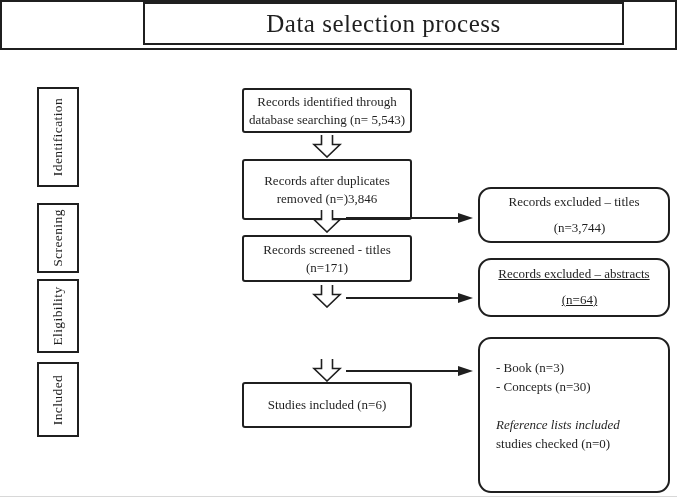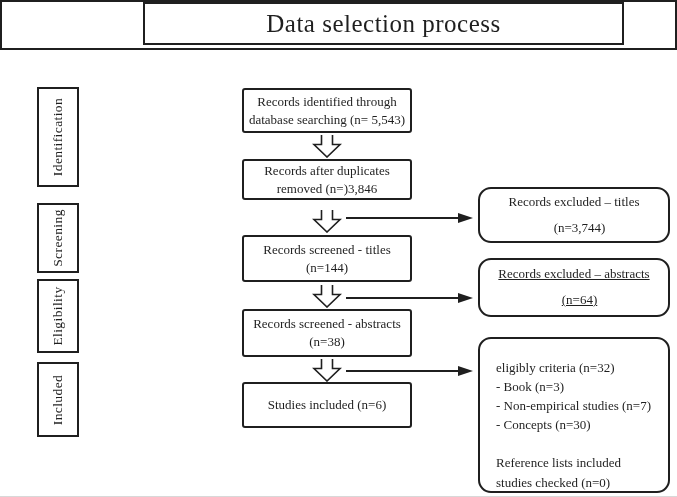--- a/index.html
+++ b/index.html
@@ -30,21 +30,21 @@
 
   
   .right-box { position:absolute; left:478px; width:192px; border:2px solid #1f1f1f;
                border-radius:13px; background:#fff; display:flex; flex-direction:column;
                align-items:center; justify-content:center; text-align:right;
                font-size:13px; line-height:1.3; }
   .right-box div { white-space:nowrap; }
   .right-box .gap-line { margin-top:9px;margin-left:11px; }
   .full-text-box { align-items:flex-start; justify-content:flex-start;
                    text-align:left; padding:19px 4px 0 16px; line-height:1.47; }
-  .full-text-box .para2 { margin-top:19px; }
+  .full-text-box .para2 { margin-top:19px;font-style:italic; }
 
   
   .down-arrow { position:absolute; left:312px; width:30px; height:23px; }
   .right-arrow { position:absolute; left:346px; width:128px; height:14px; }
 </style>
 </head>
 <body>
 
 <div id="stage">
 
@@ -63,31 +63,27 @@
     <span>Eligibility</span>
   </div>
   <div class="stage-box" style="top:362px; height:75px;">
     <span>Included</span>
   </div>
 
   <div class="flow-box" style="top:88px; height:45px;">
     <div>Records identified through</div>
     <div>database searching (n= 5,543)</div>
   </div>
-  <div class="flow-box" style="top:159px; height:41px;">
+  <div class="flow-box" style="top:159px; height:61px;">
     <div>Records after duplicates</div>
     <div>removed (n=)3,846</div>
   </div>
   <div class="flow-box" style="top:235px; height:47px;">
     <div>Records screened - titles</div>
-    <div>(n=144)</div>
-  </div>
-  <div class="flow-box" style="top:309px; height:48px;">
-    <div>Records screened - abstracts</div>
-    <div>(n=38)</div>
+    <div>(n=171)</div>
   </div>
   <div class="flow-box" style="top:382px; height:46px;">
     <div>Studies included (n=6)</div>
   </div>
 
   <svg class="down-arrow" style="top:135px;" viewBox="0 0 30 23">
     <path d="M9.5,0 L9.5,9.5 L2,9.5 L15,22 L28,9.5 L20.5,9.5 L20.5,0" fill="#ffffff" stroke="#1f1f1f" stroke-width="1.6"></path>
   </svg>
   <svg class="down-arrow" style="top:210px;" viewBox="0 0 30 23">
     <path d="M9.5,0 L9.5,9.5 L2,9.5 L15,22 L28,9.5 L20.5,9.5 L20.5,0" fill="#ffffff" stroke="#1f1f1f" stroke-width="1.6"></path>
@@ -114,21 +110,19 @@
 
   <div class="right-box" style="top:187px; height:56px;">
     <div>Records excluded – titles</div>
     <div class="gap-line">(n=3,744)</div>
   </div>
   <div class="right-box" style="top:258px; height:59px;text-decoration:underline;">
     <div>Records excluded – abstracts</div>
     <div class="gap-line">(n=64)</div>
   </div>
   <div class="right-box full-text-box" style="top:337px; height:156px;">
-    <div>eligibly criteria (n=32)</div>
     <div>- Book (n=3)</div>
-    <div>- Non-empirical studies (n=7)</div>
     <div>- Concepts (n=30)</div>
     <div class="para2">Reference lists included</div>
     <div>studies checked (n=0)</div>
   </div>
 
 </div>
 
 </body></html>

